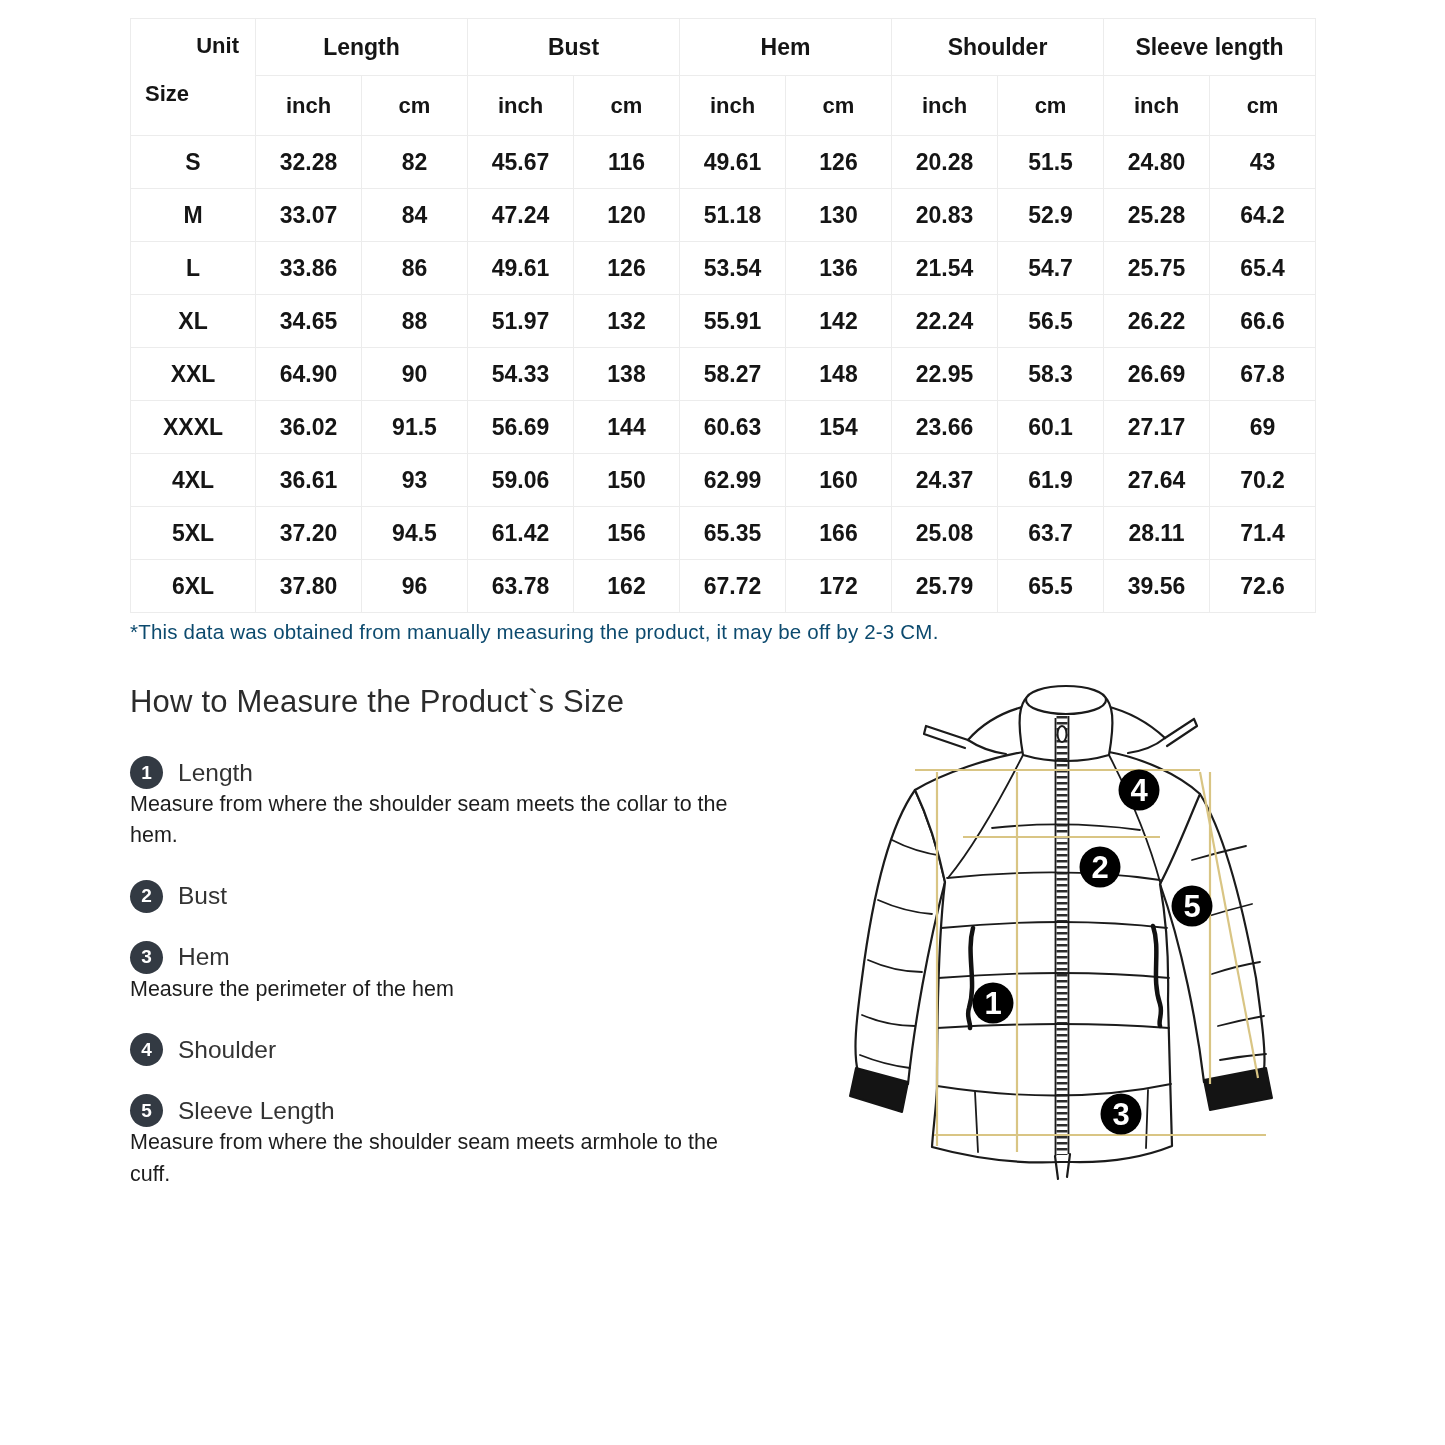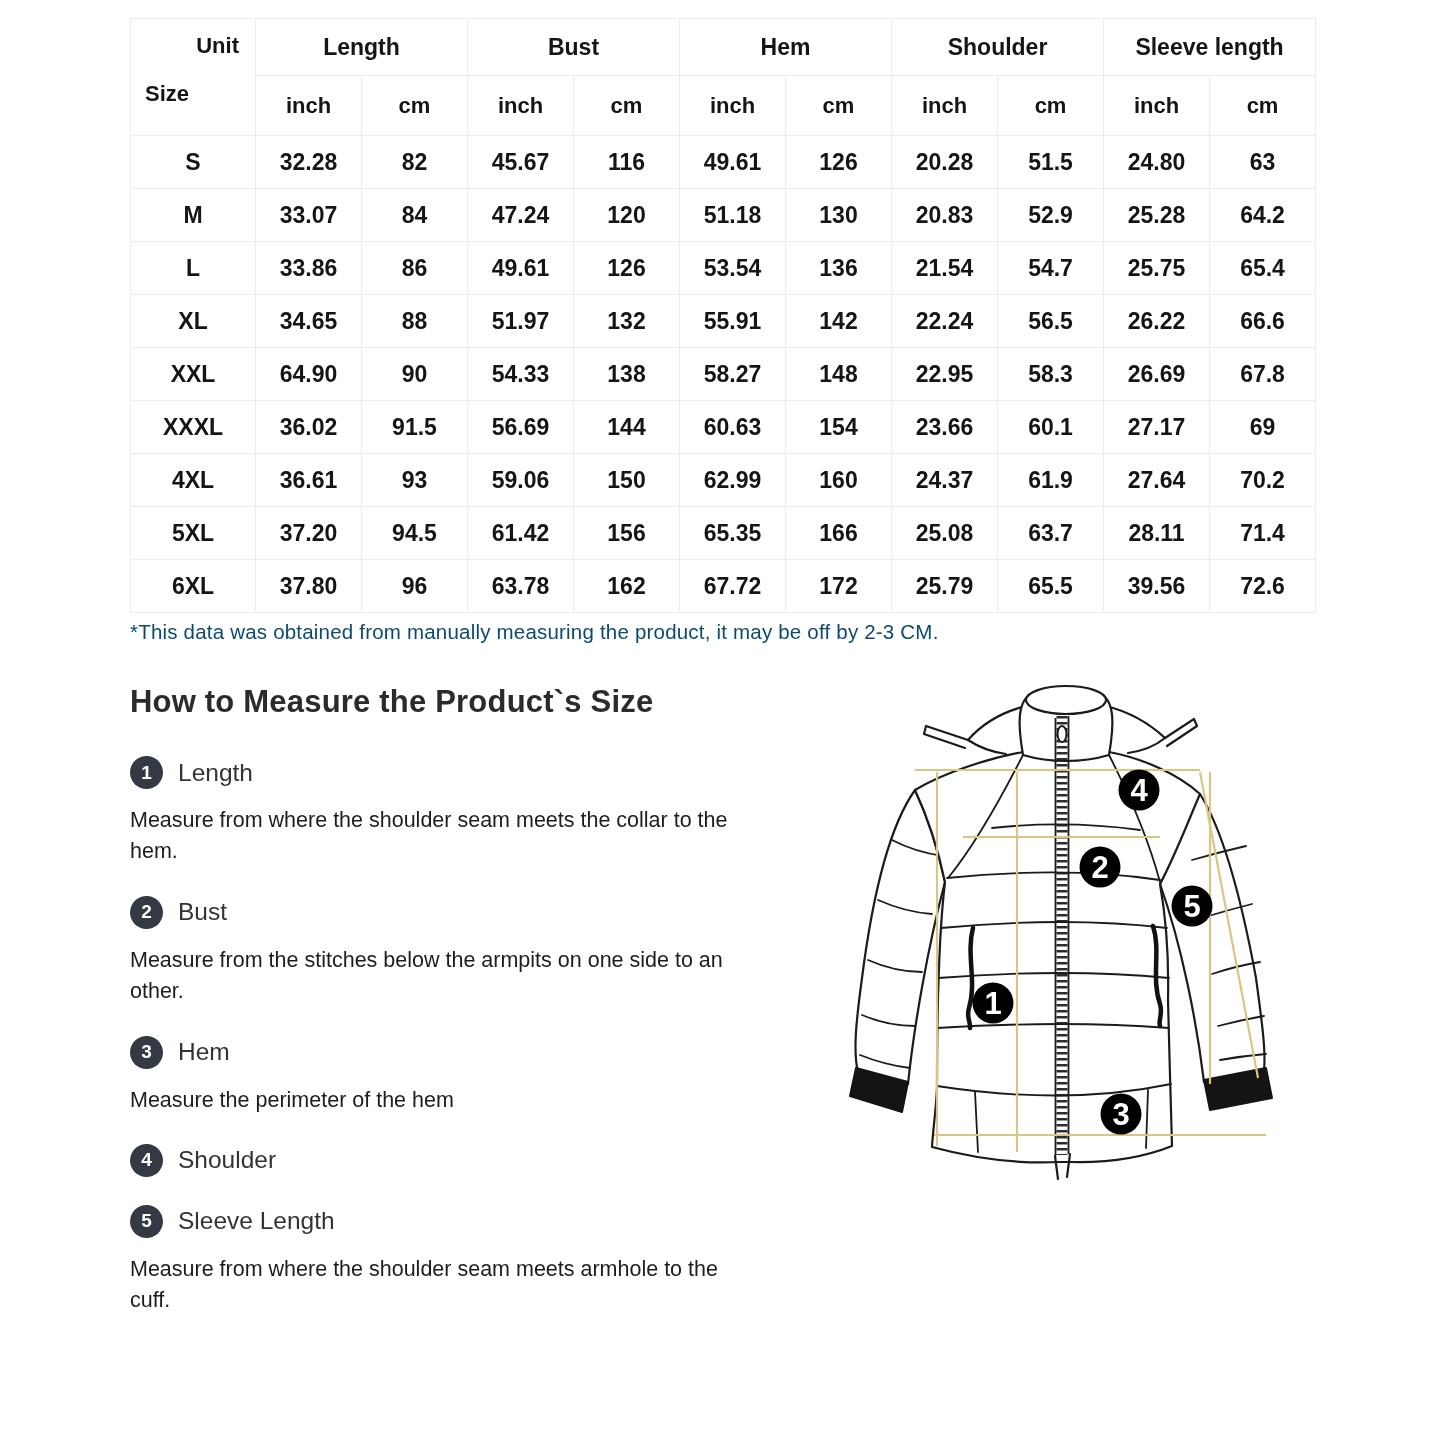--- a/index.html
+++ b/index.html
@@ -50,21 +50,21 @@
   }
 
   
   .howto {
     position: absolute;
     left: 130px; top: 684px;
     width: 690px;
   }
   .howto-title {
     font-size: 31px;
-    font-weight: 700;
+    font-weight: 400;
     color: #2b2b2b;
     letter-spacing: 0.2px;
     margin-bottom: 36px;
   }
   .step { margin-top: 28px; }
   .step:first-of-type { margin-top: 0; }
   .step-head { display: flex; align-items: center; }
   .badge {
     width: 33px; height: 33px;
     border-radius: 50%;
@@ -76,21 +76,20 @@
     align-items: center;
     justify-content: center;
     flex: 0 0 33px;
   }
   .step-label {
     margin-left: 15px;
     font-size: 24.5px;
     color: #333333;
   }
   .step-desc {
-    margin-top: 16px;
     font-size: 21.5px;
     line-height: 1.46;
     color: #1d1d1d;
     white-space: pre-line;
     width: 680px;
   }
 
   
   .jacket {
     position: absolute;
@@ -159,21 +158,21 @@
             <th>S</th>
             <td>32.28</td>
             <td>82</td>
             <td>45.67</td>
             <td>116</td>
             <td>49.61</td>
             <td>126</td>
             <td>20.28</td>
             <td>51.5</td>
             <td>24.80</td>
-            <td>63</td>
+            <td>43</td>
           </tr>
           <tr>
             <th>M</th>
             <td>33.07</td>
             <td>84</td>
             <td>47.24</td>
             <td>120</td>
             <td>51.18</td>
             <td>130</td>
             <td>20.83</td>
@@ -288,22 +287,20 @@
             <span class="step-label">Length</span>
           </div>
           <p class="step-desc">Measure from where the shoulder seam meets the collar to the
 hem.</p>
         </div>
         <div class="step">
           <div class="step-head">
             <span class="badge">2</span>
             <span class="step-label">Bust</span>
           </div>
-          <p class="step-desc">Measure from the stitches below the armpits on one side to an
-other.</p>
         </div>
         <div class="step">
           <div class="step-head">
             <span class="badge">3</span>
             <span class="step-label">Hem</span>
           </div>
           <p class="step-desc">Measure the perimeter of the hem</p>
         </div>
         <div class="step">
           <div class="step-head">

